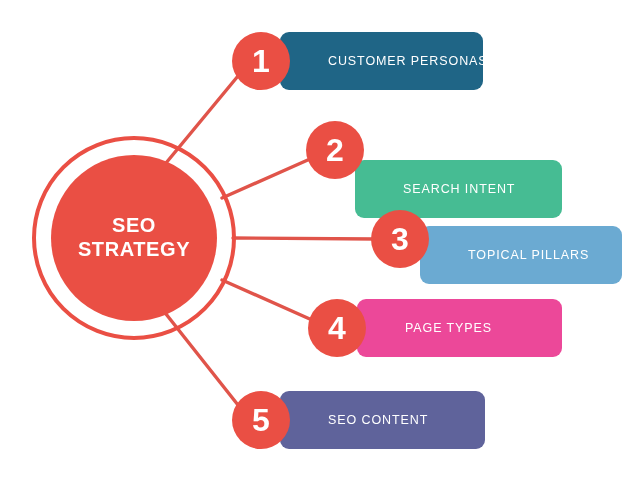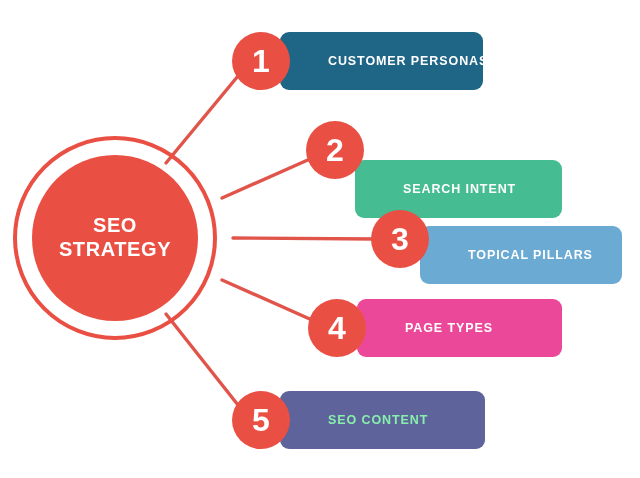--- a/index.html
+++ b/index.html
@@ -24,21 +24,21 @@
     left: 0;
     top: 0;
     width: 640px;
     height: 478px;
     z-index: 1;
   }
   
   .hub {
     position: absolute;
     z-index: 3;
-    left: 13px;
+    left: 32px;
     top: 136px;
     width: 204px;
     height: 204px;
     text-decoration: underline;
   }
   .hub-ring {
     position: absolute;
     left: 0;
     top: 0;
     width: 196px;
@@ -80,21 +80,21 @@
     top: 0;
     height: 58px;
     border-radius: 9px;
     display: flex;
     align-items: center;
     box-sizing: border-box;
   }
   .bar-label {
     color: #ffffff;
     font-size: 12.5px;
-    font-weight: bold;
+    font-weight: normal;
     letter-spacing: 0.9px;
     white-space: nowrap;
   }
   .badge {
     position: absolute;
     width: 58px;
     height: 58px;
     border-radius: 50%;
     background: #ea4f44;
     z-index: 4;
@@ -161,21 +161,21 @@
       <div class="row" style="left: 0px; top: 0px;">
         <div class="bar" style="left: 357px; top: 299px; width: 205px; height: 58px; background: #ec4899; padding-left: 48px;">
           <span class="bar-label" style="color: rgb(255, 255, 255);">PAGE TYPES</span>
         </div>
         <div class="badge" style="left: 308px; top: 299px; width: 58px; height: 58px; background: rgb(234, 79, 68);">
           <span class="badge-num">4</span>
         </div>
       </div>
       <div class="row" style="left: 0px; top: 0px;">
         <div class="bar" style="left: 280px; top: 391px; width: 205px; height: 58px; background: rgb(95, 99, 155); padding-left: 48px;">
-          <span class="bar-label" style="color: #86efac; text-align: center;">SEO CONTENT</span>
+          <span class="bar-label" style="color: #ffffff; text-align: center;">SEO CONTENT</span>
         </div>
         <div class="badge" style="left: 232px; top: 391px; width: 58px; height: 58px; background: rgb(234, 79, 68);">
           <span class="badge-num">5</span>
         </div>
       </div>
     </div>
 
 </div>
 
 </body></html>

